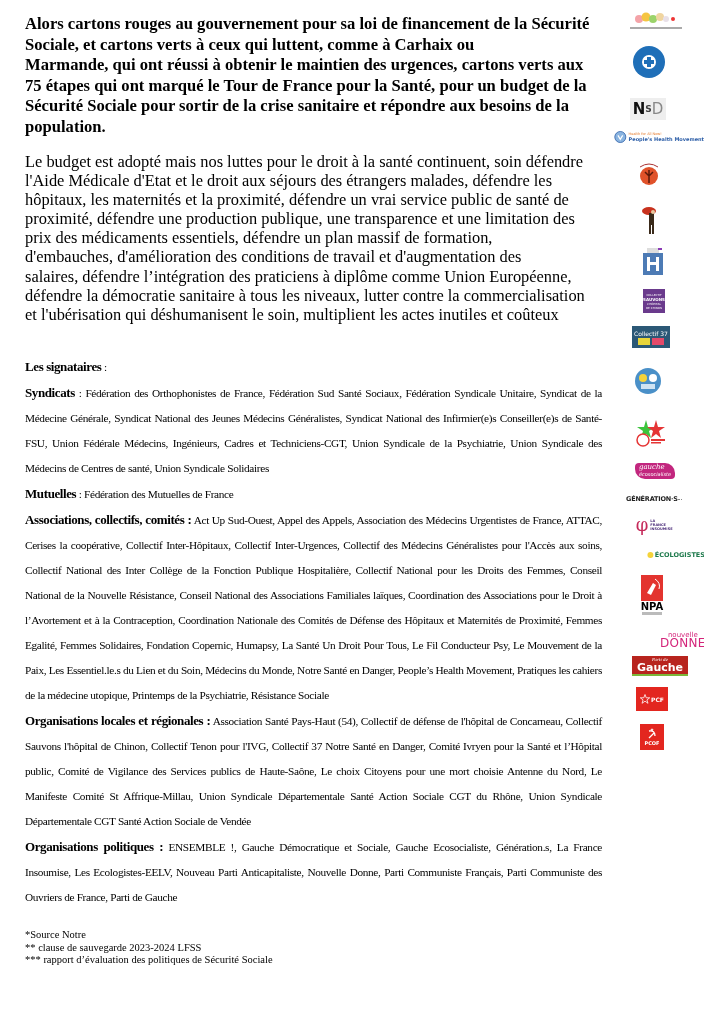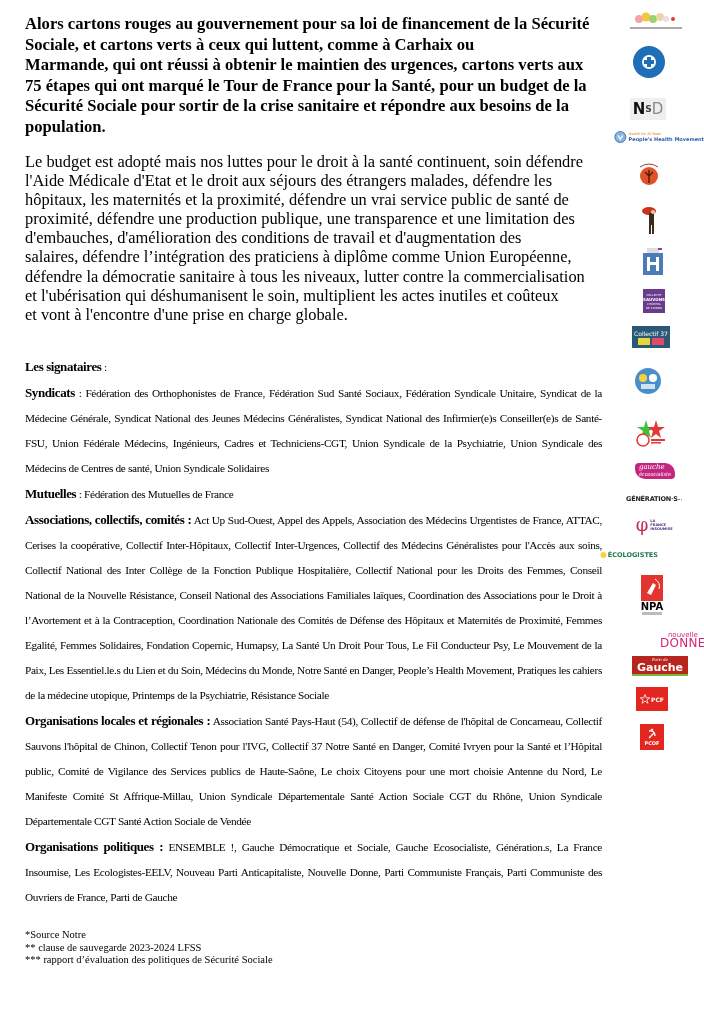--- a/index.html
+++ b/index.html
@@ -49,25 +49,25 @@
     <div>75 étapes qui ont marqué le Tour de France pour la Santé, pour un budget de la</div>
     <div>Sécurité Sociale pour sortir de la crise sanitaire et répondre aux besoins de la</div>
     <div>population.</div>
   </div>
 
   <div class="body-text">
     <div>Le budget est adopté mais nos luttes pour le droit à la santé continuent, soin défendre</div>
     <div>l'Aide Médicale d'Etat et le droit aux séjours des étrangers malades, défendre les</div>
     <div>hôpitaux, les maternités et la proximité, défendre un vrai service public de santé de</div>
     <div>proximité, défendre une production publique, une transparence et une limitation des</div>
+    <div>prix des médicaments essentiels, défendre un plan massif de formation,</div>
     <div>d'embauches, d'amélioration des conditions de travail et d'augmentation des</div>
     <div>salaires, défendre l’intégration des praticiens à diplôme comme Union Européenne,</div>
     <div>défendre la démocratie sanitaire à tous les niveaux, lutter contre la commercialisation</div>
     <div>et l'ubérisation qui déshumanisent le soin, multiplient les actes inutiles et coûteux</div>
-    <div>et vont à l'encontre d'une prise en charge globale.</div>
   </div>
 
   <div class="signatories">
     <div>
       <span class="heading">Les signataires</span><span> :</span>
     </div>
     <div class="group">
       <span class="label">Syndicats</span><span> :  </span><span>Fédération des Orthophonistes de France, Fédération Sud Santé Sociaux, Fédération Syndicale Unitaire, Syndicat de la Médecine Générale, Syndicat National des Jeunes Médecins Généralistes, Syndicat National des Infirmier(e)s Conseiller(e)s de Santé-FSU, Union Fédérale Médecins, Ingénieurs, Cadres et Techniciens-CGT, Union Syndicale de la Psychiatrie, Union Syndicale des Médecins de Centres de santé, Union Syndicale Solidaires</span>
     </div>
     <div class="group">
@@ -201,21 +201,21 @@
   <div class="logo" style="left:626px;top:492px;width:56px;height:14px;flex-direction:row;">
     <span style="font-family:'DejaVu Sans',sans-serif;font-weight:bold;font-size:6.5px;color:#222;letter-spacing:-0.2px;white-space:nowrap;">GÉNÉRATION·S</span>
     <span style="width:44px;height:1px;border-top:1px dotted #888;margin-top:2px;display:block;"></span>
   </div>
 
   <div class="logo" style="left:628px;top:514px;width:48px;height:22px;">
     <span style="font-family:'DejaVu Serif',serif;font-size:18px;color:#c52a5a;line-height:18px;">φ</span>
     <span style="font-family:'DejaVu Sans',sans-serif;font-weight:bold;font-size:3.5px;color:#4b2c7a;width:18px;line-height:4px;margin-left:2px;">LA FRANCE INSOUMISE</span>
   </div>
 
-  <div class="logo" style="left:600px;top:549px;width:58px;height:12px;justify-content:center;">
+  <div class="logo" style="left:647px;top:549px;width:58px;height:12px;justify-content:center;">
     <svg width="8" height="8" viewBox="0 0 8 8">
         <circle cx="4" cy="4" r="3.5" fill="#f5d33a"></circle>
       </svg>
     <span style="font-family:'DejaVu Sans',sans-serif;font-weight:bold;font-size:6.5px;color:#1e7a4c;margin-left:1px;white-space:nowrap;">ÉCOLOGISTES</span>
   </div>
 
   <div class="logo" style="left:637px;top:575px;width:30px;height:46px;flex-direction:column;justify-content:flex-start;">
     <svg width="22" height="26" viewBox="0 0 22 26">
       <rect x="0" y="0" width="22" height="26" fill="#e3342f"></rect>
       <path d="M6 18 L12 8 L15 10 L10 20 Z" fill="#fff"></path>

